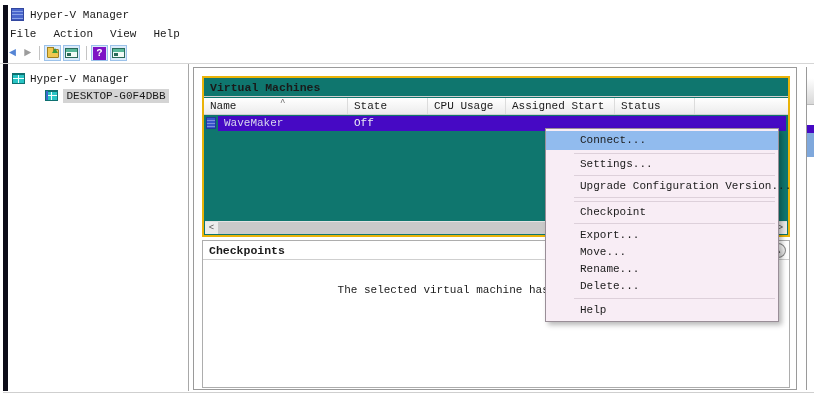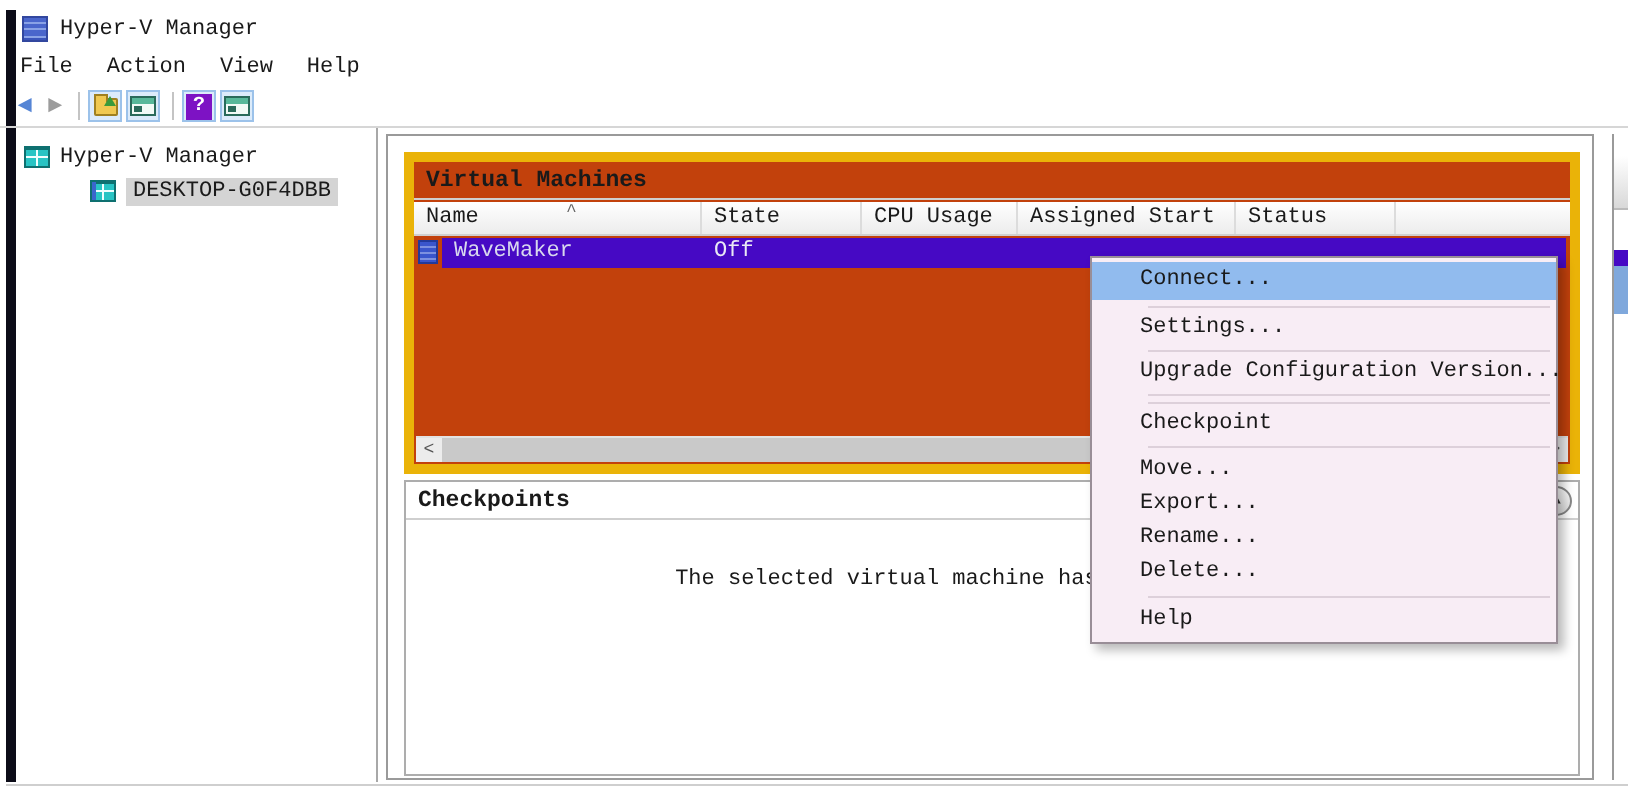--- a/index.html
+++ b/index.html
@@ -45,21 +45,21 @@
       background:#28c4c4; border:1px solid #0e7070;
       background-image:linear-gradient(#0e7070 0 1px,transparent 1px 4px,#f0fefe 4px 5px,transparent 5px),
                        linear-gradient(90deg,transparent 0 5px,#f0fefe 5px 6px,transparent 6px); }
   .tree-icon.host { box-shadow:inset 2px 0 0 #3a66cc; }
   .tree-label.selected { background:#d4d4d4; padding:1px 3px; }
 
   
   #outer-pane { left:193px; top:67px; width:604px; height:323px; border:1px solid #9a9a9a; background:#fff; }
 
   
-  #vm-panel { left:202px; top:76px; width:588px; height:161px; border:5px solid #eab308; background:#c2410c; }
+  #vm-panel { left:202px; top:76px; width:588px; height:161px; border:2px solid #eab308; background:#0f766e; }
   .panel-title { height:19px; line-height:19px; padding-left:6px; font-weight:bold; font-size:11.5px; border-bottom:1px solid #cfcfcf; }
   #vm-header { position:absolute; left:0; top:20px; right:0; height:17px; display:flex;
       background:linear-gradient(#ffffff,#ececec); border-bottom:1px solid #d0d0d0; }
   .col { border-right:1px solid #dcdcdc; padding-left:6px; line-height:16px; position:relative; white-space:nowrap; overflow:hidden; }
   .c-name{width:144px;} .c-state{width:80px;} .c-cpu{width:78px;} .c-mem{width:109px;} .c-up{width:83px;} .c-status{width:80px;} .c-fill{flex:1; border-right:none;}
   .sort-caret { position:absolute; left:76px; top:-3px; font-size:9px; color:#666; }
   #vm-row { position:absolute; left:1px; top:38px; right:1px; height:15px; }
   .vm-icon { position:absolute; left:1px; top:1px; width:10px; height:12px;
       background:linear-gradient(#3a55cc 0 2px,#7d90e0 2px 3px,#3a55cc 3px 5px,#7d90e0 5px 6px,#3a55cc 6px 8px,#7d90e0 8px 9px,#3a55cc 9px 12px);
       border:1px solid #22399a; }
@@ -75,21 +75,21 @@
 
   
   #cp-panel { left:202px; top:240px; width:588px; height:148px; border:1px solid #adadad; background:#fff; }
   .collapse-btn { position:absolute; right:3px; top:2px; width:16px; height:15px; border:1px solid #888;
       border-radius:50%; background:linear-gradient(#fdfdfd,#dedede); text-align:center; line-height:13px; font-size:8px; color:#333; }
   #cp-empty { margin-top:24px; text-align:center; color:#1a1a1a; }
 
   
   #ctx-menu { left:545px; top:128px; width:234px; background:#f8edf5; border:1px solid #998e97;
       box-shadow:3px 3px 5px rgba(0,0,0,.28); padding:2px 0; z-index:20; }
-  .ci { height:15px; line-height:15px; padding-left:24px; white-space:nowrap; cursor:default; }
+  .ci { height:15px; line-height:15px; padding-left:34px; white-space:nowrap; cursor:default; }
   .ci.hl { height:19px; line-height:19px; background:#91bbee; }
   .ci.tight { height:17px; line-height:17px; }
   .ctx-sep { height:1px; background:#ddd0da; margin:3px 3px 3px 28px; }
 
   
   #right-sliver { left:806px; top:67px; width:8px; height:323px; border-left:1px solid #9a9a9a; background:#fff; }
   .sliver-head { position:absolute; left:0; top:11px; width:8px; height:27px; background:linear-gradient(#ffffff,#d8d8d8); border-bottom:1px solid #bbb; }
   .sliver-purple { position:absolute; left:0; top:58px; width:8px; height:8px; background:#4609c4; }
   .sliver-blue { position:absolute; left:0; top:66px; width:8px; height:24px; background:#7fa8dc; }
 </style>
@@ -188,22 +188,22 @@
   <div class="abs" id="ctx-menu">
     <div class="ci hl">Connect...</div>
     <div class="ctx-sep"></div>
     <div class="ci">Settings...</div>
     <div class="ctx-sep"></div>
     <div class="ci">Upgrade Configuration Version...</div>
     <div class="ctx-sep"></div>
     <div class="ctx-sep"></div>
     <div class="ci">Checkpoint</div>
     <div class="ctx-sep"></div>
+    <div class="ci tight">Export...</div>
     <div class="ci tight">Move...</div>
-    <div class="ci tight">Export...</div>
     <div class="ci tight">Rename...</div>
     <div class="ci tight">Delete...</div>
     <div class="ctx-sep"></div>
     <div class="ci tight">Help</div>
   </div>
 
   <div class="abs" id="bottom-rule"></div>
 </div>
 
 </body></html>

